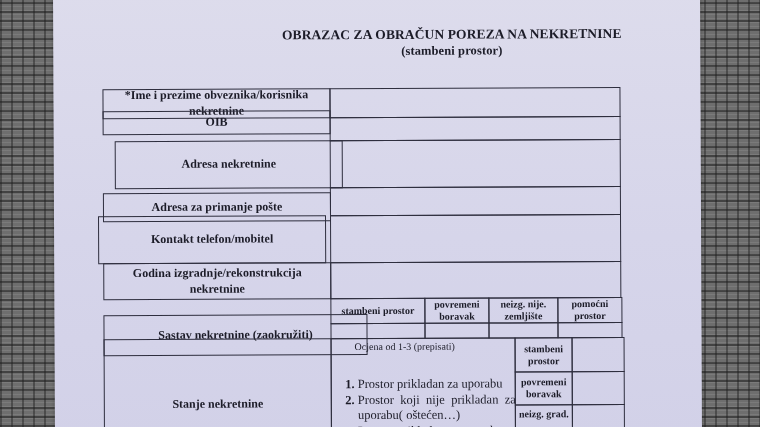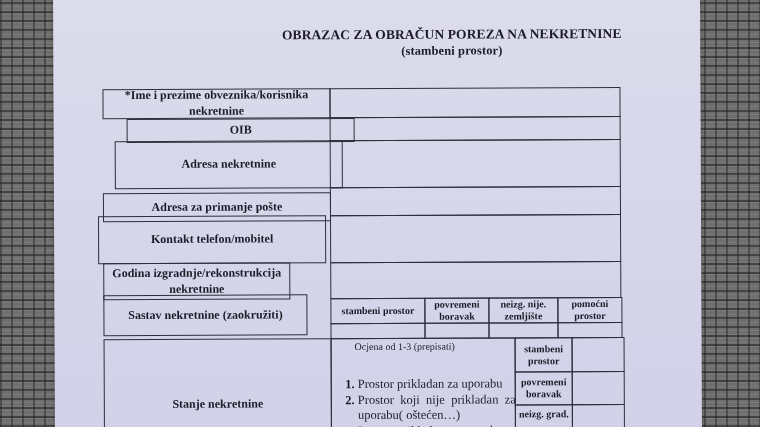--- a/index.html
+++ b/index.html
@@ -49,36 +49,36 @@
 </head>
 <body>
 
 <div class="paper">
   <div class="title main">OBRAZAC ZA OBRAČUN POREZA NA NEKRETNINE</div>
   <div class="title sub">(stambeni prostor)</div>
 
   <div class="cell" style="left:49px;top:98px;width:228px;height:30px;">*Ime i prezime obveznika/korisnika nekretnine</div>
   <div class="cell value" style="left:276px;top:98px;width:291px;height:30px;"></div>
 
-  <div class="cell" style="left:49px;top:128px;width:228px;height:24px;margin-left:24px;">OIB</div>
+  <div class="cell" style="left:49px;top:120px;width:228px;height:24px;">OIB</div>
   <div class="cell value" style="left:276px;top:127px;width:291px;height:24px;"></div>
 
   <div class="cell" style="left:61px;top:150px;width:228px;height:48px;">Adresa nekretnine</div>
   <div class="cell value" style="left:276px;top:150px;width:291px;height:48px;"></div>
 
   <div class="cell" style="left:49px;top:202px;width:228px;height:29px;">Adresa za primanje pošte</div>
   <div class="cell value" style="left:276px;top:197px;width:291px;height:29px;"></div>
 
   <div class="cell" style="left:44px;top:225px;width:228px;height:48px;">Kontakt telefon/mobitel</div>
   <div class="cell value" style="left:276px;top:225px;width:291px;height:48px;"></div>
 
-  <div class="cell" style="left:49px;top:272px;width:187px;height:37px;">Godina izgradnje/rekonstrukcija nekretnine</div>
+  <div class="cell" style="left:49px;top:272px;width:228px;height:37px;">Godina izgradnje/rekonstrukcija nekretnine</div>
   <div class="cell value" style="left:276px;top:272px;width:291px;height:37px;"></div>
 
-  <div class="cell" style="left:49px;top:304px;width:204px;height:41px;">Sastav nekretnine (zaokružiti)</div>
+  <div class="cell" style="left:49px;top:324px;width:264px;height:41px;">Sastav nekretnine (zaokružiti)</div>
 
   <div class="cell small" style="left:276px;top:308px;width:95px;height:26px;">stambeni prostor</div>
   <div class="cell small" style="left:370px;top:308px;width:65px;height:26px;">povremeni boravak</div>
   <div class="cell small" style="left:434px;top:308px;width:70px;height:26px;">neizg. nije. zemljište</div>
   <div class="cell small" style="left:503px;top:308px;width:65px;height:26px;">pomoćni prostor</div>
   <div class="cell value" style="left:276px;top:333px;width:95px;height:16px;"></div>
   <div class="cell value" style="left:370px;top:333px;width:65px;height:16px;"></div>
   <div class="cell value" style="left:434px;top:333px;width:70px;height:16px;"></div>
   <div class="cell value" style="left:503px;top:333px;width:65px;height:16px;"></div>
 

